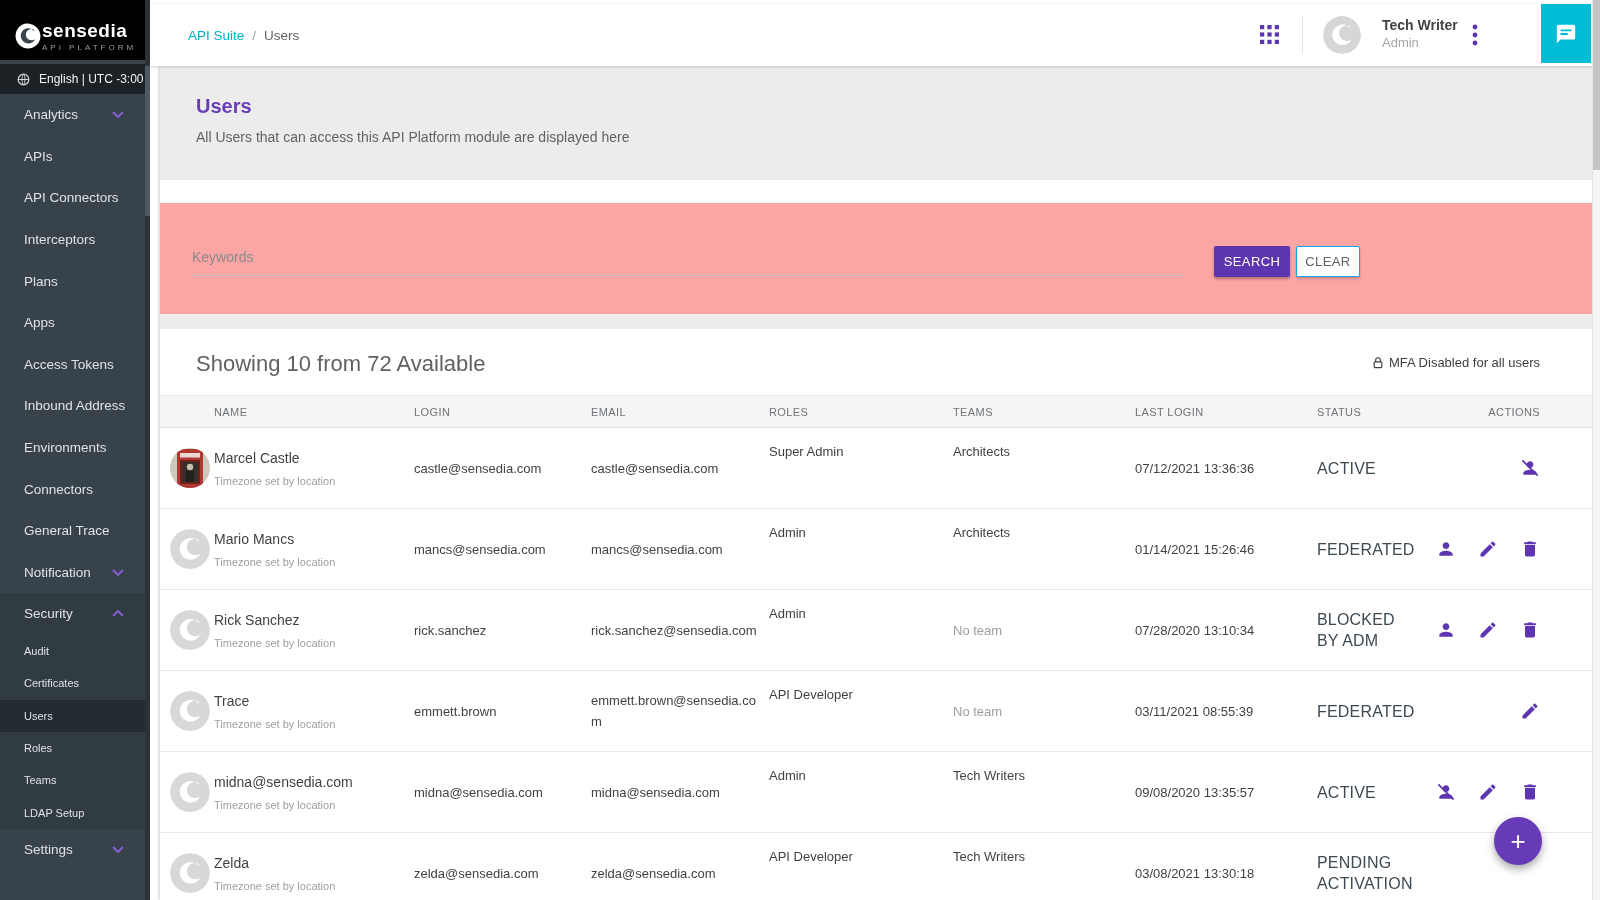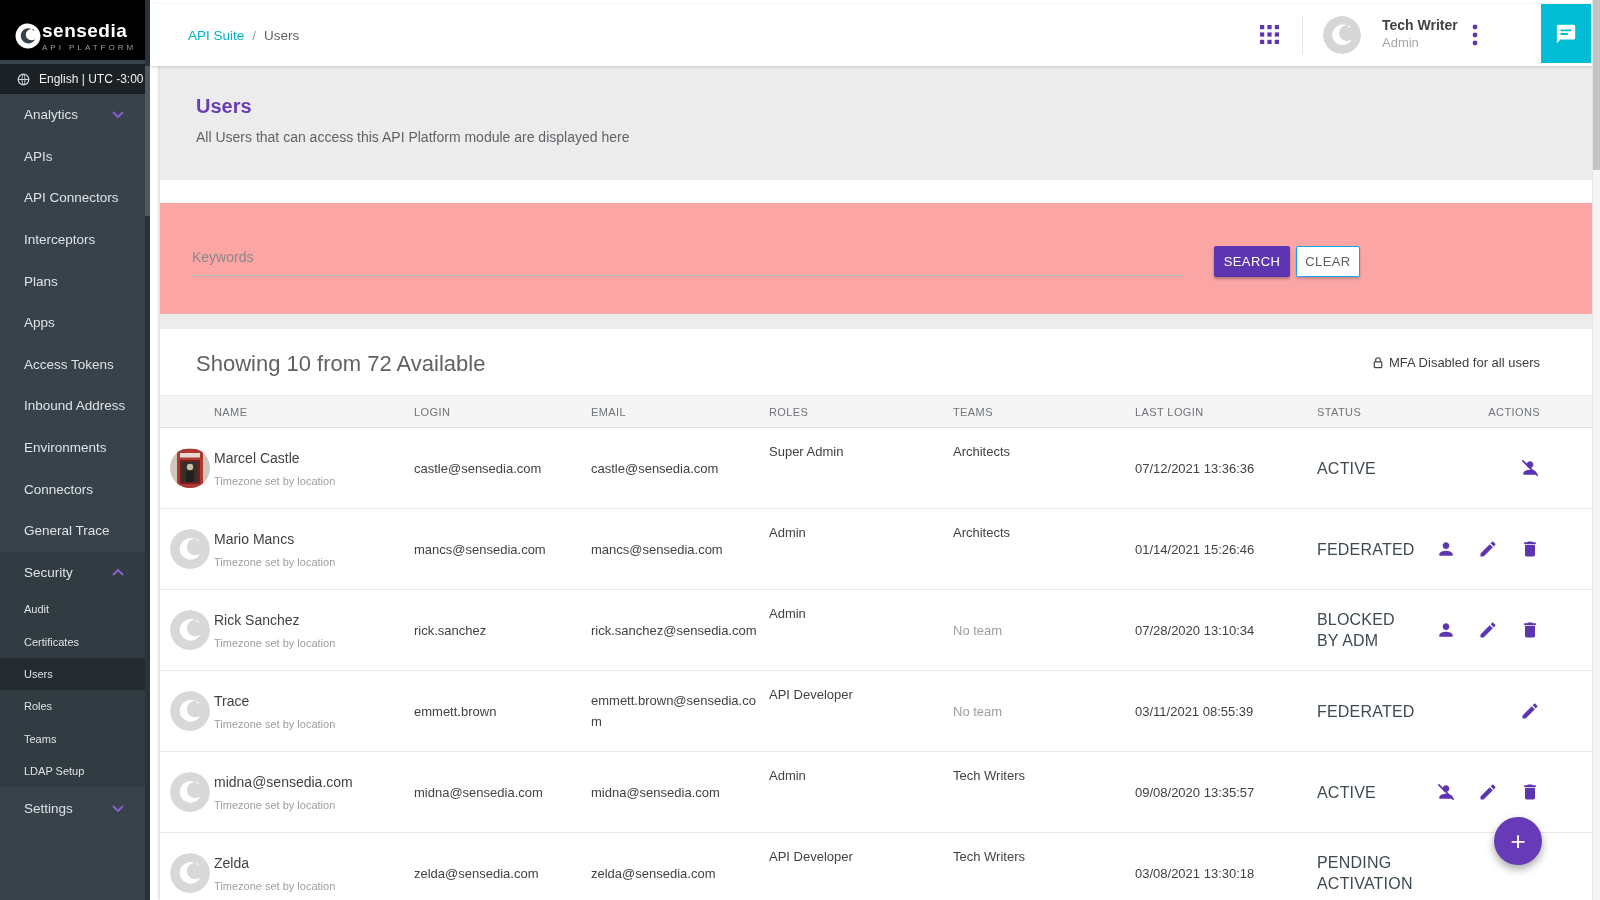--- a/index.html
+++ b/index.html
@@ -201,20 +201,26 @@
 
   </div>
           <div class="nav-item">
     <span>Connectors</span>
 
   </div>
           <div class="nav-item">
     <span>General Trace</span>
 
   </div>
+          <div class="nav-item">
+    <span>Notification</span>
+    <svg class="chev" viewBox="0 0 12 7">
+      <path d="M1 1l5 5 5-5" fill="none" stroke="currentColor" stroke-width="2"></path>
+    </svg>
+  </div>
         </div>
       <div class="sec-block">
         <div class="nav-item">
           <span>Security</span>
           <svg class="chev up" viewBox="0 0 12 7">
             <path d="M1 1l5 5 5-5" fill="none" stroke="currentColor" stroke-width="2"></path>
           </svg>
         </div>
         <div id="nav-security-sub">
             <div class="sub-item">

